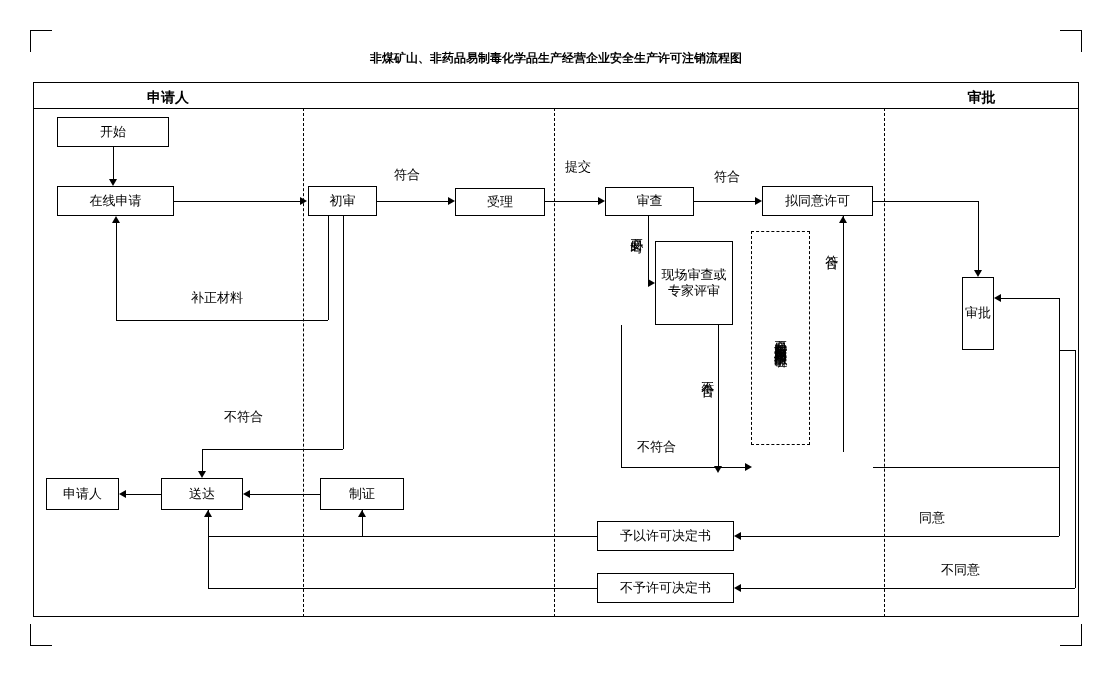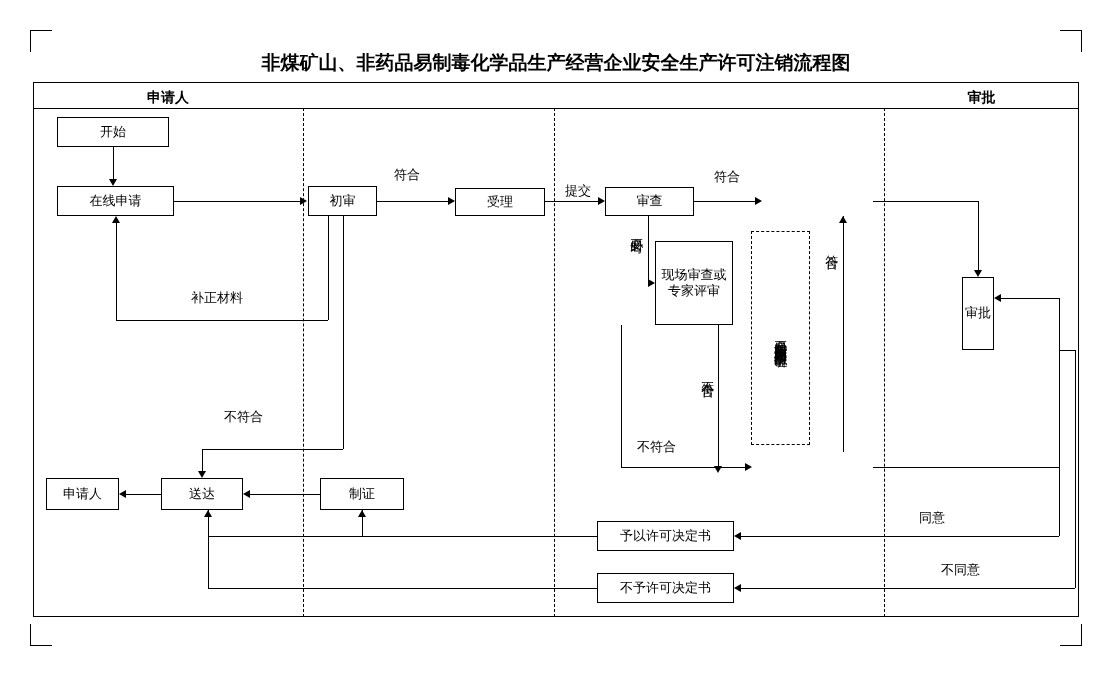--- a/index.html
+++ b/index.html
@@ -13,21 +13,21 @@
   #root{position:absolute;left:0;top:0;width:1112px;height:675px;}
 
   
   .cmark{position:absolute;background:transparent;}
   .cmark i{position:absolute;background:#000;}
 
   .title{
     position:absolute;
     left:0;top:50px;width:1112px;
     text-align:center;
-    font-size:19px;font-weight:bold;
+    font-size:12px;font-weight:bold;
     font-family:"DejaVu Sans","Liberation Sans",sans-serif;
     letter-spacing:0px;
     color:#000;
   }
 
   
   .frame{
     position:absolute;
     left:33px;top:82px;
     width:1046px;height:535px;
@@ -127,20 +127,21 @@
   <div class="vline" style="left:884px;top:108px;height:509px;"></div>
 
   <div class="colhdr" style="left:33px;width:270px;">申请人</div>
   <div class="colhdr" style="left:884px;width:195px;">审批</div>
 
   <div class="box" style="left:57px;top:117px;width:112px;height:30px;">开始</div>
   <div class="box" style="left:57px;top:186px;width:117px;height:30px;text-align:center;">在线申请</div>
   <div class="box" style="left:308px;top:186px;width:69px;height:30px;">初审</div>
   <div class="box" style="left:455px;top:188px;width:90px;height:28px;">受理</div>
   <div class="box" style="left:605px;top:187px;width:89px;height:29px;">审查</div>
+  <div class="box" style="left:762px;top:186px;width:111px;height:30px;">拟同意许可</div>
   <div class="box" style="left:655px;top:241px;width:78px;height:84px;">现场审查或专家评审</div>
   <div class="box dashed vert" style="left:751px;top:231px;width:59px;height:214px;">必要时根据行政相对人申请组织听证</div>
   <div class="box" style="left:962px;top:277px;width:32px;height:73px;">审批</div>
   <div class="box" style="left:320px;top:478px;width:84px;height:32px;">制证</div>
   <div class="box" style="left:161px;top:478px;width:82px;height:32px;">送达</div>
   <div class="box" style="left:46px;top:478px;width:73px;height:32px;">申请人</div>
   <div class="box" style="left:597px;top:521px;width:137px;height:30px;">予以许可决定书</div>
   <div class="box" style="left:597px;top:573px;width:137px;height:30px;">不予许可决定书</div>
 
   <div class="ln lnv" style="left:113px;top:147px;height:32px;"></div>
@@ -148,21 +149,21 @@
 
   <div class="ln lnh" style="left:174px;top:201px;width:126px;"></div>
   <div class="arr arr-r" style="left:300px;top:197px;"></div>
 
   <div class="ln lnh" style="left:377px;top:201px;width:71px;"></div>
   <div class="arr arr-r" style="left:448px;top:197px;"></div>
   <div class="lbl" style="left:394px;top:168px;">符合</div>
 
   <div class="ln lnh" style="left:545px;top:201px;width:53px;"></div>
   <div class="arr arr-r" style="left:598px;top:197px;"></div>
-  <div class="lbl" style="left:565px;top:184px;">提交</div>
+  <div class="lbl" style="left:565px;top:160px;">提交</div>
 
   <div class="ln lnh" style="left:694px;top:201px;width:61px;"></div>
   <div class="arr arr-r" style="left:755px;top:197px;"></div>
   <div class="lbl" style="left:714px;top:170px;">符合</div>
 
   <div class="ln lnv" style="left:648px;top:216px;width:1px;height:67px;"></div>
   <div class="ln lnh" style="left:648px;top:283px;width:0px;"></div>
   <div class="ln lnh" style="left:648px;top:283px;width:0px;"></div>
   <div class="arr arr-r" style="left:648px;top:279px;"></div>
   <div class="lbl vert" style="left:629px;top:228px;height:60px;">必要时</div>

